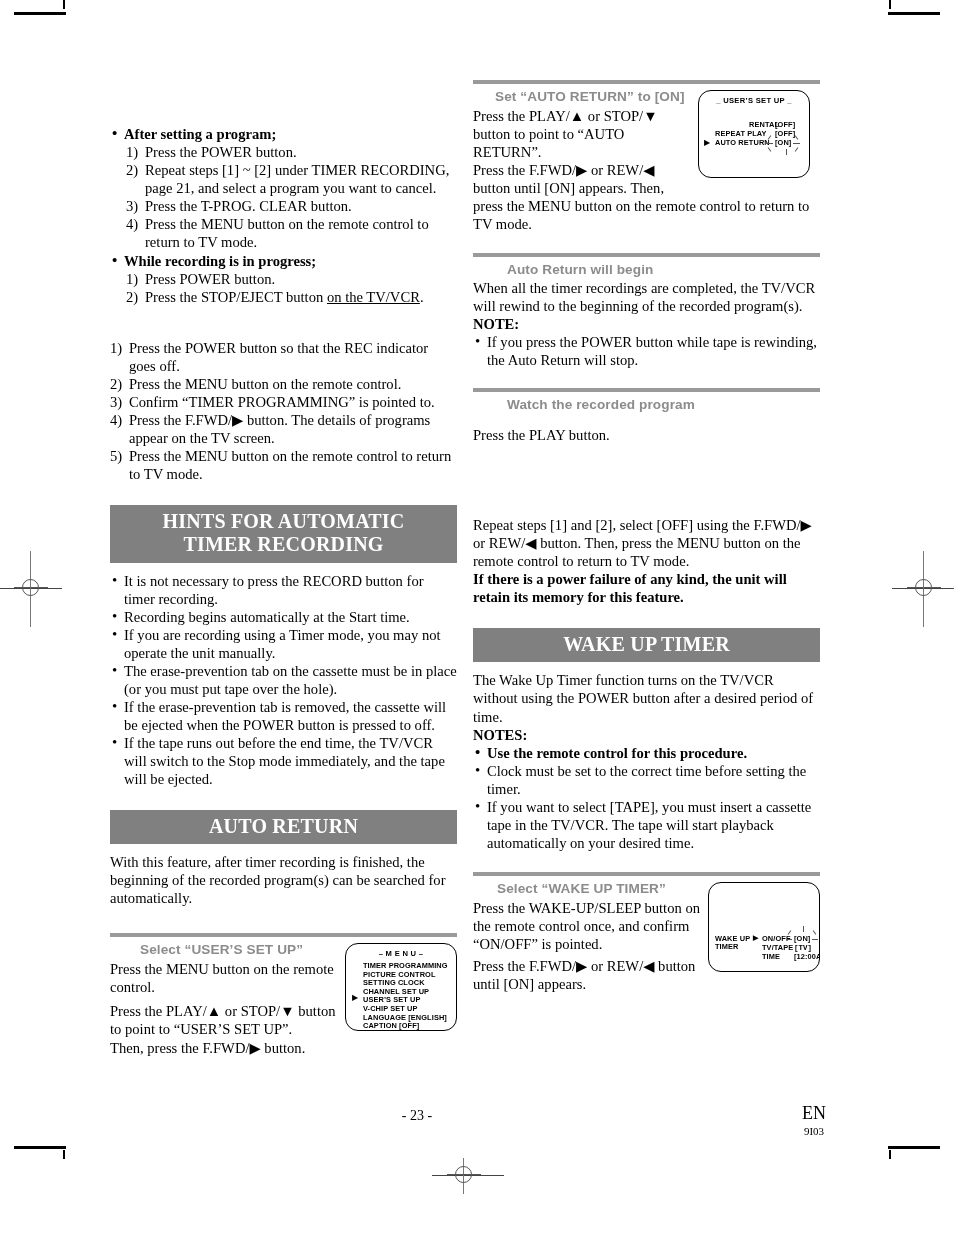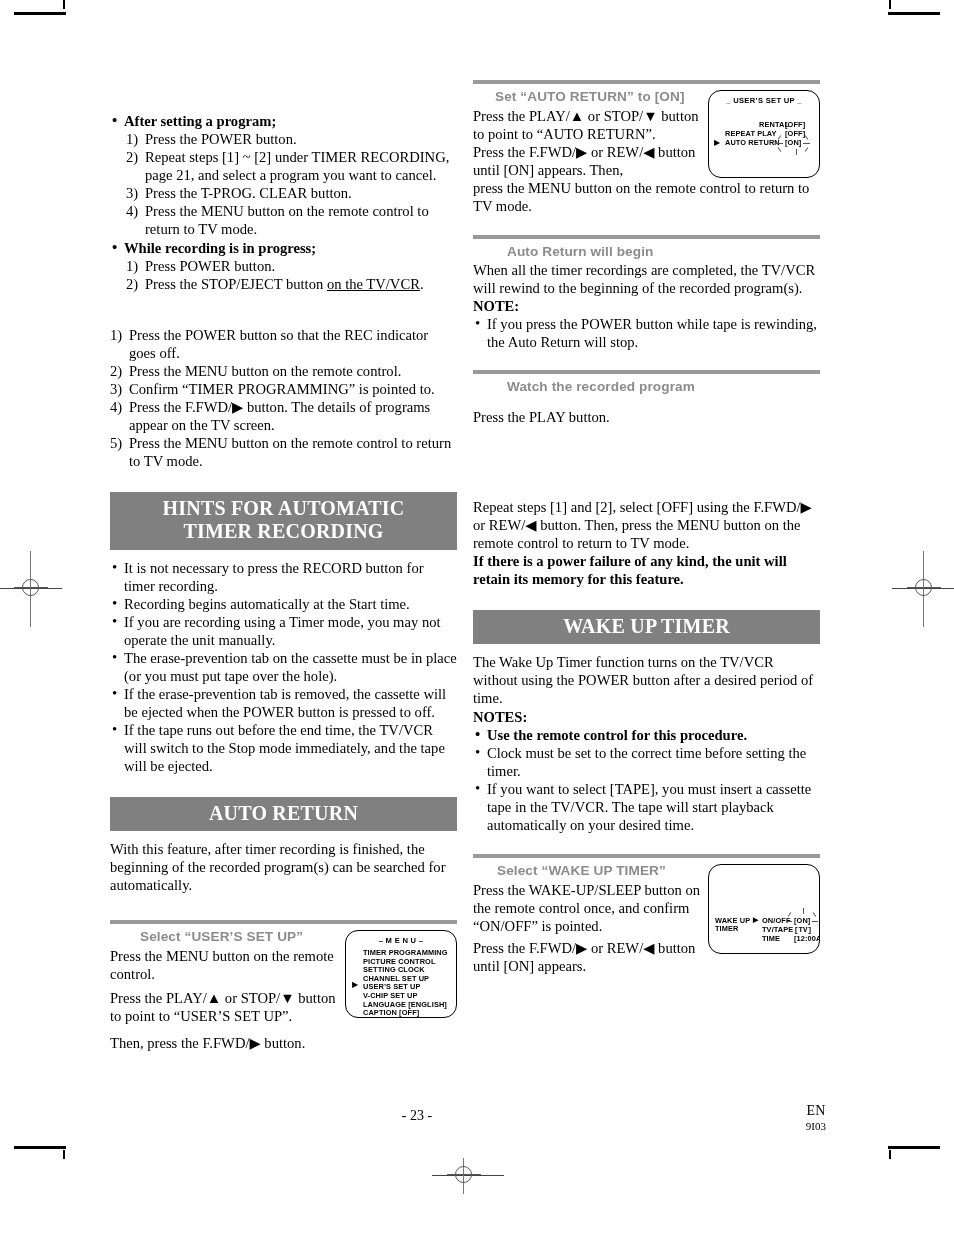--- a/index.html
+++ b/index.html
@@ -9,21 +9,21 @@
   .cropline{position:absolute;background:#000;}
   .regmark{position:absolute;width:34px;height:34px;}
   .regmark .circ{position:absolute;left:8px;top:8px;width:17px;height:17px;border:1px solid #555;border-radius:50%;box-sizing:border-box;}
   .regmark .vl{position:absolute;left:16px;top:0;width:1px;height:34px;background:#777;}
   .regmark .hl{position:absolute;top:16px;left:0;height:1px;width:34px;background:#555;}
   .reg-hline{position:absolute;height:1px;background:#444;}
   .reg-vline{position:absolute;width:1px;background:#777;}
 
   
   .page{position:absolute;left:0;top:0;width:954px;height:1235px;}
-  .col{position:absolute;top:112px;width:347px;}
+  .col{position:absolute;top:125px;width:347px;}
   .col-left{left:110px;}
   .col-right{left:473px;}
 
   p{margin:0 0 0 0;font-size:14.6px;line-height:1.235;}
 
   
   .bul{position:relative;padding-left:14px;margin:0 0 0 0;font-size:14.6px;line-height:1.235;}
   .bul:before{content:"\2022";position:absolute;left:2px;top:-1px;font-size:15px;}
   .bul.b{font-weight:bold;}
 
@@ -54,21 +54,21 @@
   .tv .ptr{position:absolute;font-size:8px;line-height:1;}
   .clear{clear:both;}
 
   
   .blink{position:relative;display:inline-block;}
   .ray{position:absolute;background:#555;}
 
   .footer{position:absolute;left:0;top:1100px;width:954px;font-size:14px;}
   .pageno{position:absolute;left:0;width:834px;text-align:center;}
   .encode{position:absolute;right:128px;top:0;text-align:center;line-height:1.25;}
-  .encode .en{font-size:14px;}
+  .encode .en{font-size:18px;}
   .encode .num{font-size:11px;}
 </style>
 </head>
 <body>
 
 <div class="page">
 
   <div class="cropline" style="left:14px;top:12px;width:52px;height:3px;"></div>
   <div class="cropline" style="left:63px;top:0;width:2px;height:9px;"></div>
   <div class="cropline" style="left:888px;top:12px;width:52px;height:3px;"></div>
@@ -197,31 +197,31 @@
 
         </div>
       </div>
 
       <div class="subhead" style="padding-left:30px;">Select “USER’S SET UP”</div>
       <p style="margin-top:3px;">Press the MENU button on the remote control.</p>
       <p style="margin-top:6px;">
         <span>Press the PLAY/</span><span>▲</span><span> or STOP/</span><span>▼</span><span> button to point to “USER’S SET UP”.</span>
       </p>
       <div class="clear"></div>
-      <p style="margin-top:9px;">
+      <p style="margin-top:1px;">
         <span>Then, press the F.FWD/</span><span>▶</span><span> button.</span>
       </p>
     </div>
   </div>
 
   <div class="col col-right" style="top:80px;">
 
     <div class="rule"></div>
     <div class="tvwrap">
-      <div class="tv" style="float:right;width:110px;height:86px;margin:6px 0 0 8px;">
+      <div class="tv" style="float:right;width:110px;height:86px;margin:6px 10px 0 8px;">
         <div class="tvtitle">_ USER’S SET UP _</div>
         <div class="ptr" style="left:5px;top:48px;">▶</div>
         <div class="tvlist" style="position:absolute;left:16px;top:30px;width:90px;">
           <div style="position:relative;height:9px;padding-left:34px;">
             <span>RENTAL</span>
             <span style="position:absolute;left:60px;top:0;">[OFF]</span>
           </div>
           <div style="position:relative;height:9px;">
             <span>REPEAT PLAY</span>
             <span style="position:absolute;left:60px;top:0;">[OFF]</span>

